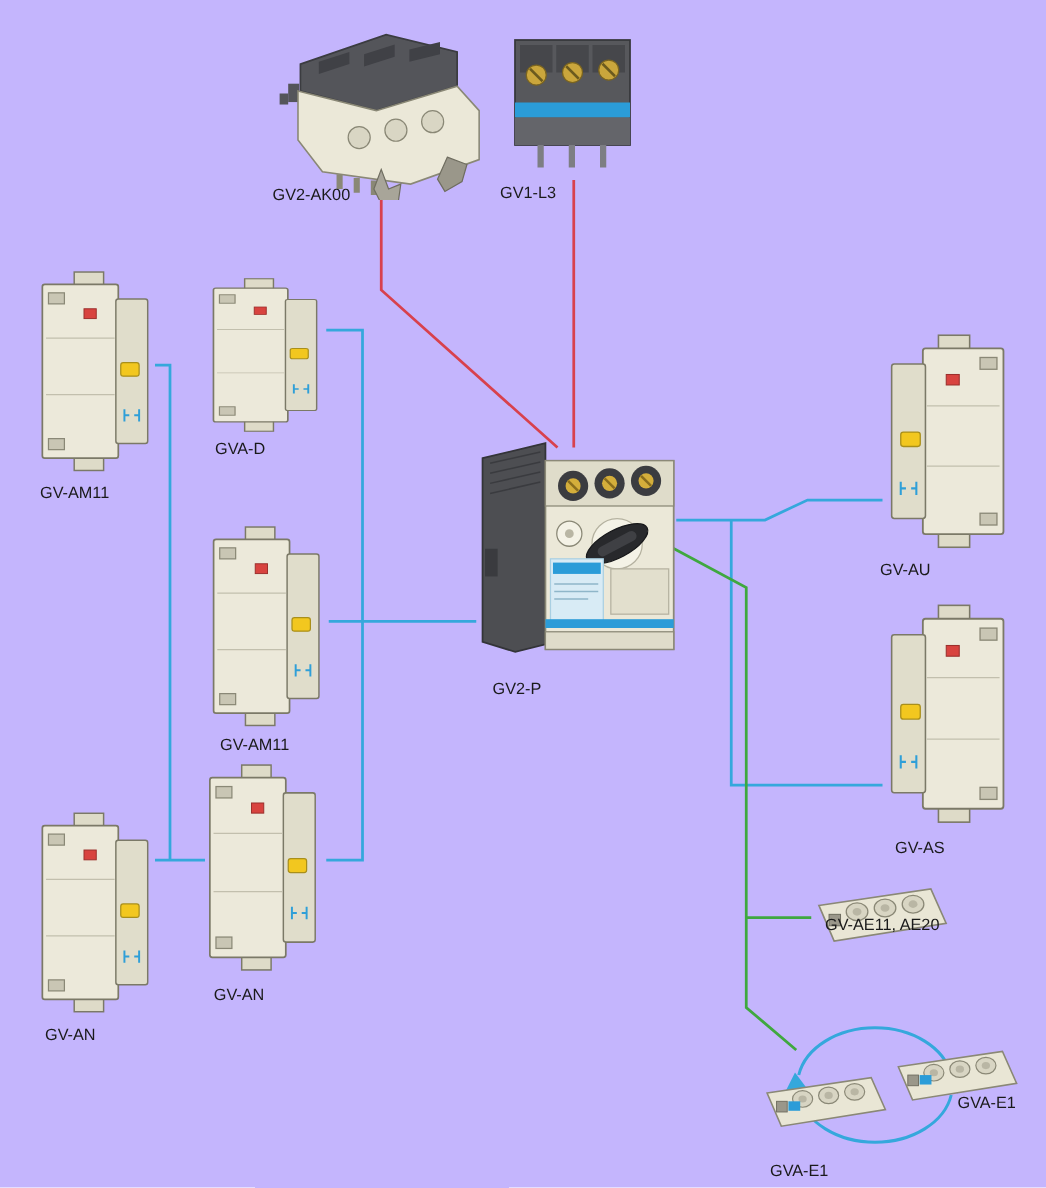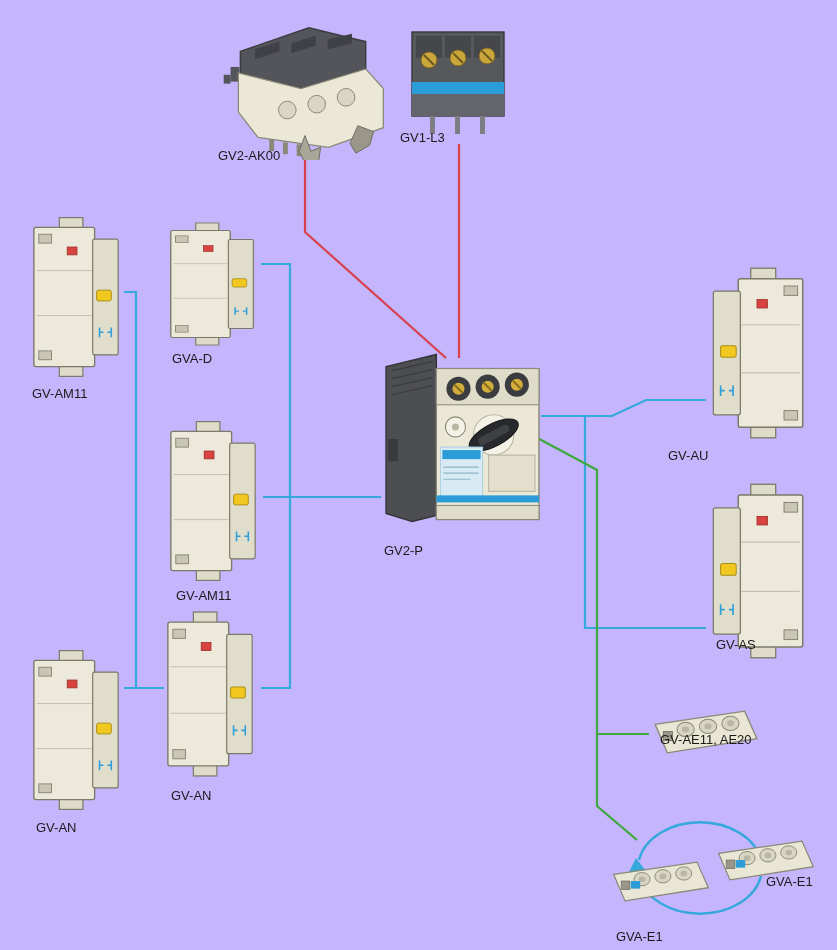--- a/index.html
+++ b/index.html
@@ -228,26 +228,26 @@
   </div>
 
   <div class="comp" style="left:608px;top:854px;width:106px;height:56px">
     <svg viewBox="0 0 112 56">
       <use href="#sym-strip"></use>
         <rect x="24" y="27" width="10" height="8" fill="#2b9cd8"></rect>
     </svg>
   </div>
 
   <div class="label" style="left:218px;top:148px">GV2-AK00</div>
-  <div class="label" style="left:400px;top:130px">GV1-L3</div>
+  <div class="label" style="left:400px;top:146px">GV1-L3</div>
   <div class="label" style="left:32px;top:386px">GV-AM11</div>
   <div class="label" style="left:172px;top:351px">GVA-D</div>
   <div class="label" style="left:176px;top:588px">GV-AM11</div>
   <div class="label" style="left:36px;top:820px">GV-AN</div>
   <div class="label" style="left:171px;top:788px">GV-AN</div>
-  <div class="label" style="left:384px;top:543px">GV2-P</div>
-  <div class="label" style="left:668px;top:448px">GV-AU</div>
-  <div class="label" style="left:716px;top:637px">GV-AS</div>
+  <div class="label" style="left:394px;top:543px">GV2-P</div>
+  <div class="label" style="left:704px;top:448px">GV-AU</div>
+  <div class="label" style="left:716px;top:670px">GV-AS</div>
   <div class="label" style="left:660px;top:732px">GV-AE11, AE20</div>
   <div class="label" style="left:766px;top:874px">GVA-E1</div>
   <div class="label" style="left:616px;top:929px">GVA-E1</div>
 
 </div>
 
 </body></html>

